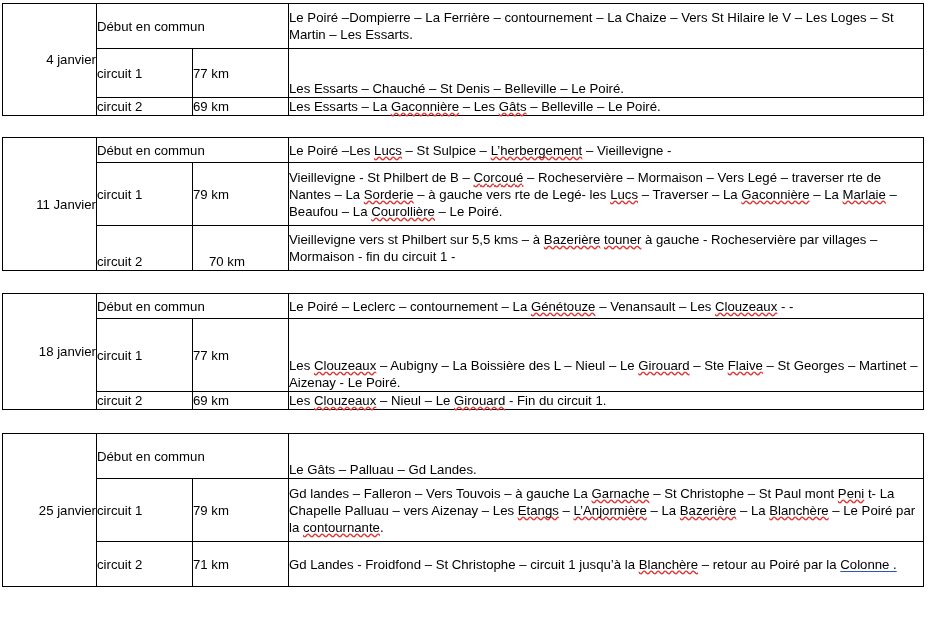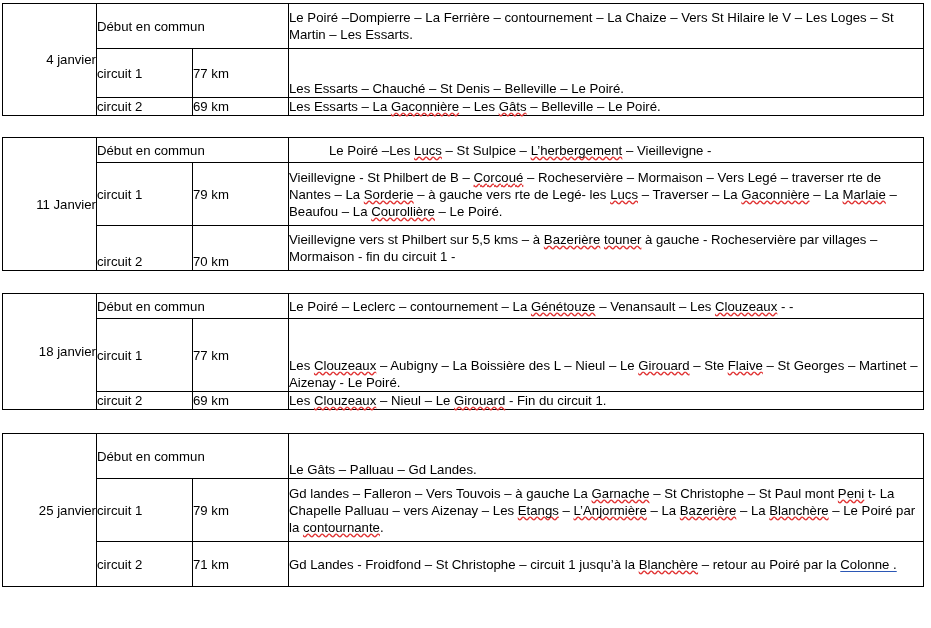--- a/index.html
+++ b/index.html
@@ -127,34 +127,34 @@
     <colgroup>
         <col class="c-date">
         <col class="c-circ">
         <col class="c-km">
         <col class="c-desc">
       </colgroup>
     <tbody>
       <tr>
         <td class="date-cell grayline" rowspan="3">11 Janvier</td>
         <td class="common-cell" colspan="2">Début en commun</td>
-        <td class="desc-cell vmid" style="height:24px;padding-left:40px;">
+        <td class="desc-cell vmid" style="height:24px;">
           <span class="desc-line">Le Poiré –Les <span class="sp">Lucs</span> – St Sulpice – <span class="sp">L’herbergement</span> – Vieillevigne -</span>
         </td>
       </tr>
       <tr>
         <td class="label-cell" style="height:62px;">circuit 1</td>
         <td class="km-cell">79 km</td>
         <td class="desc-cell">
           <span class="desc-line">Vieillevigne -  St Philbert de B – <span class="sp">Corcoué</span> – Rocheservière – Mormaison – Vers Legé – traverser rte de Nantes – La <span class="sp">Sorderie</span> – à gauche vers rte de Legé- les <span class="sp">Lucs</span> – Traverser – La <span class="sp">Gaconnière</span> – La <span class="sp">Marlaie</span> – Beaufou – La <span class="sp">Courollière</span> – Le Poiré.</span>
         </td>
       </tr>
       <tr>
         <td class="label-cell vbot" style="height:44px; vertical-align:bottom;">circuit 2</td>
-        <td class="km-cell" style="vertical-align:bottom;">70 km</td>
+        <td class="km-cell" style="vertical-align:bottom;padding-left:16px;">70 km</td>
         <td class="desc-cell">
           <span class="desc-line">Vieillevigne vers st Philbert sur 5,5 kms – à <span class="sp">Bazerière</span> <span class="sp">touner</span> à gauche -  Rocheservière par villages – Mormaison  - fin du circuit 1 -</span>
         </td>
       </tr>
     </tbody>
   </table>
 
   <table class="sched" style="margin-bottom:23px;">
     <colgroup>
         <col class="c-date">

